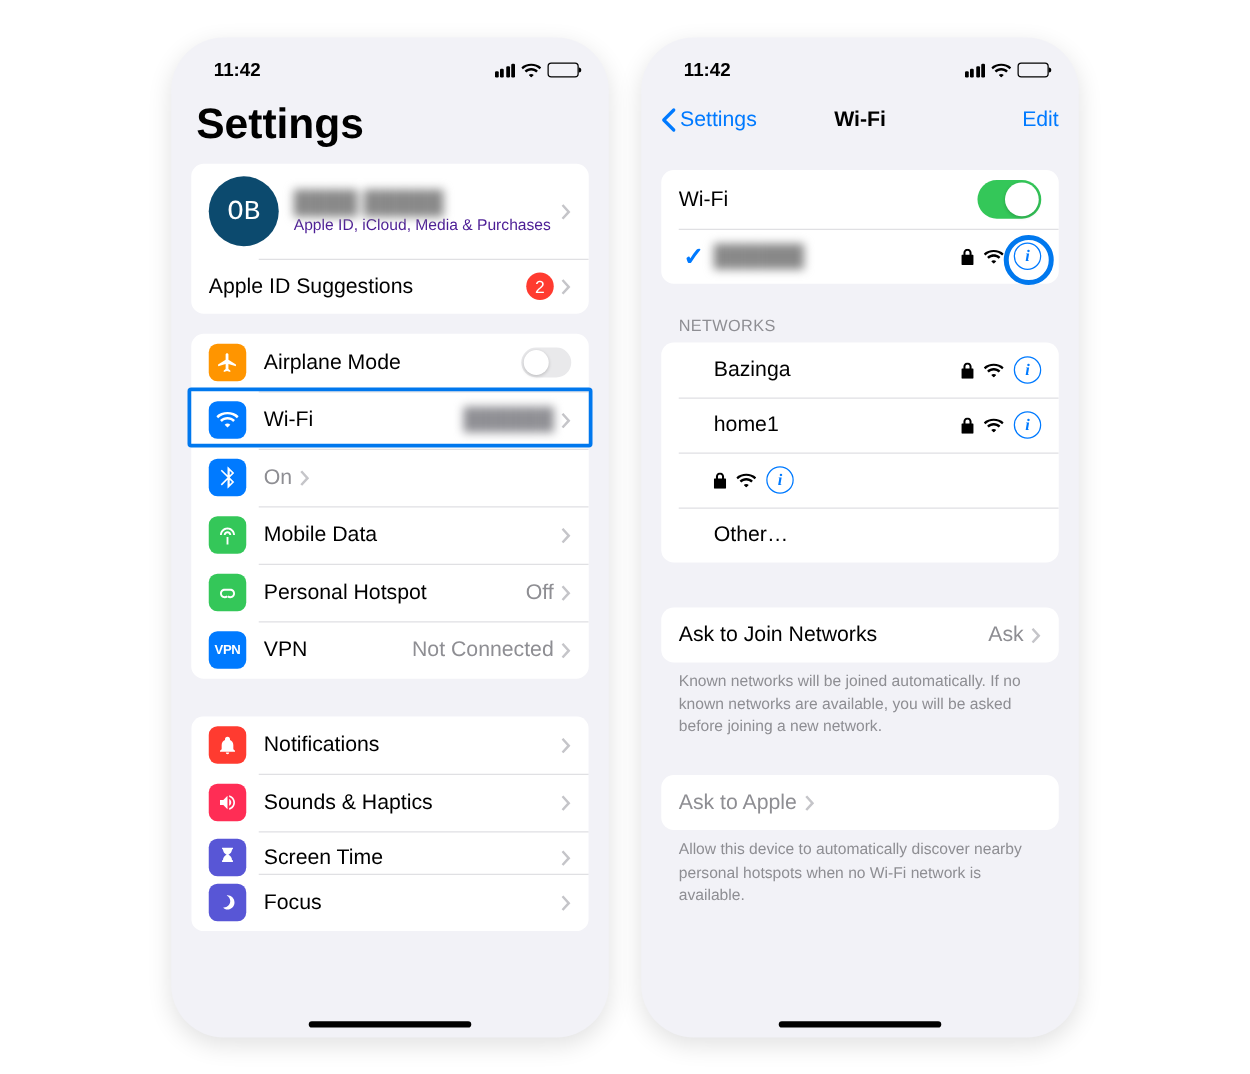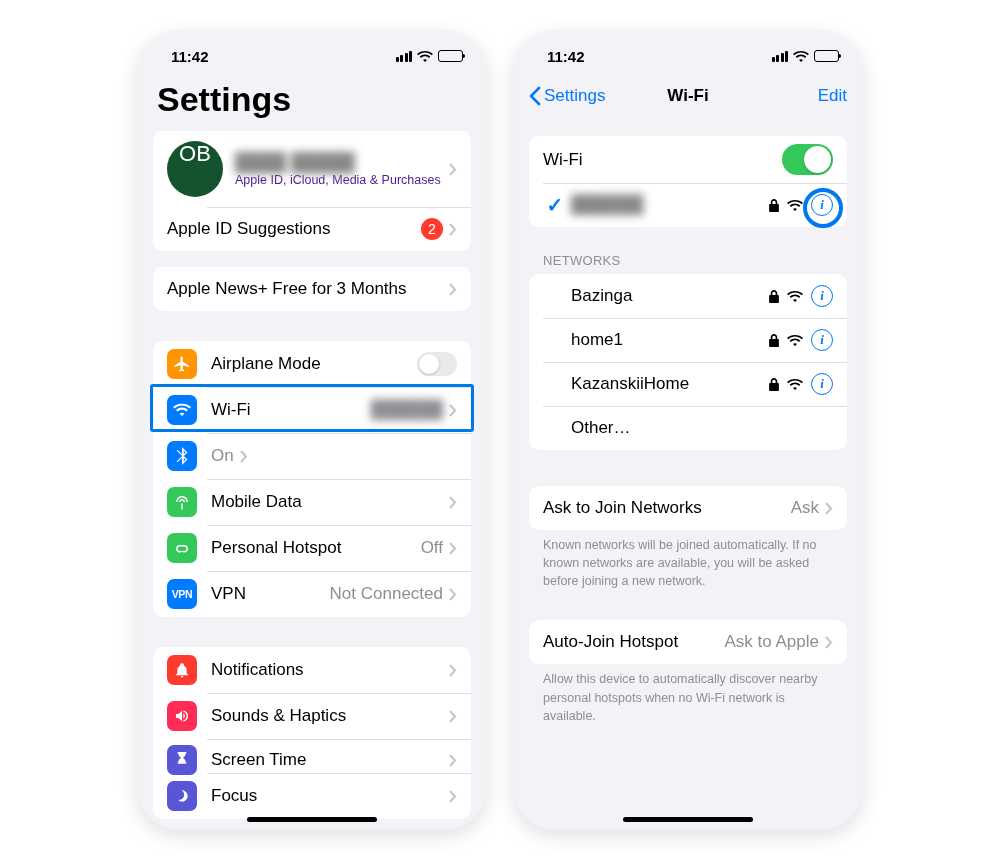--- a/index.html
+++ b/index.html
@@ -66,23 +66,23 @@
   }
   .row.indent + .row.indent::before, .row.indent::before { left: 54px; }
   .row .icon-box {
     width:30px; height:30px; border-radius:7px; display:flex; align-items:center; justify-content:center;
     margin-right:14px; flex-shrink:0;
   }
   .row .label { flex:1; }
   .row .value { color:#8e8e93; font-size:17px; margin-right:6px;}
   .chevron { color:#c5c5c9; display:inline-flex;}
   .avatar {
-    width:56px; height:56px; border-radius:50%; background:#14532d; color:#fff;
-    display:flex; align-items:flex-start; justify-content:center; font-size:22px; font-weight:500;
-    margin-right:12px; flex-shrink:0;
+    width:56px; height:56px; border-radius:50%; background:#0c4a6e; color:#fff;
+    display:flex; align-items:center; justify-content:center; font-size:22px; font-weight:500;
+    margin-right:12px; flex-shrink:0;font-family:Liberation Mono, monospace;
   }
   .blurred { filter: blur(4px); color:#888; }
   .subtitle { font-size:12.5px; color:#4c1d95; }
   .profile-row { padding: 10px 14px; }
   .badge {
     min-width:22px; height:22px; border-radius:11px; background:#ff3b30; color:#fff;
     display:flex; align-items:center; justify-content:center; font-size:14px; margin-right:6px;
   }
   .toggle-off {
     width:40px; height:24px; border-radius:12px; background:#e9e9eb; position:relative;
@@ -157,32 +157,20 @@
           </span>
         <span class="chevron">
             <svg width="8" height="13" viewBox="0 0 8 13">
               <path fill="none" stroke="#c5c5c9" stroke-width="2" d="M1 1l5 5.5L1 12"></path>
             </svg>
           </span>
       </div>
     </div>
   </div>
 
-  <div class="group">
-    <div class="card">
-      <div class="row">
-        <span class="label">Apple News+ Free for 3 Months</span>
-        <span class="chevron">
-            <svg width="8" height="13" viewBox="0 0 8 13">
-              <path fill="none" stroke="#c5c5c9" stroke-width="2" d="M1 1l5 5.5L1 12"></path>
-            </svg>
-          </span>
-      </div>
-    </div>
-  </div>
 
   <div class="group" style="position:relative">
     <div class="card">
       <div class="row indent">
         <span class="icon-box" style="background:#ff9500">
           <svg width="18" height="18" viewBox="0 0 24 24">
               <path fill="#fff" d="M21 16v-2l-8-5V3.5c0-.83-.67-1.5-1.5-1.5S10 2.67 10 3.5V9l-8 5v2l8-2.5V19l-2 1.5V22l3.5-1 3.5 1v-1.5L13 19v-5.5l8 2.5z"></path>
             </svg>
         </span>
         <span class="label">Airplane Mode</span>
@@ -407,21 +395,20 @@
             <span class="wifi-icon">
               <svg width="16" height="12" viewBox="0 0 24 18">
                 <path fill="#000" d="M12 18l-3-3c1.7-1.7 4.3-1.7 6 0l-3 3zm-6-6l-2-2c4.4-4.4 11.6-4.4 16 0l-2 2c-3.3-3.3-8.7-3.3-12 0zm-4-4l-2-2C6 0 18 0 24 6l-2 2C16.5 2.5 7.5 2.5 2 8z"></path>
               </svg>
             </span>
           </span>
           <span class="info-btn">i</span>
         </div>
         <div class="row">
           <span style="width:28px"></span>
-          <span class="label">KazanskiiHome</span>
           <span class="trail-icons">
             <span class="lock-icon">
               <svg width="10" height="13" viewBox="0 0 12 16">
                 <path fill="#000" d="M6 0C3.8 0 2 1.8 2 4v2H1c-.6 0-1 .4-1 1v8c0 .6.4 1 1 1h10c.6 0 1-.4 1-1V7c0-.6-.4-1-1-1h-1V4c0-2.2-1.8-4-4-4zm0 2c1.1 0 2 .9 2 2v2H4V4c0-1.1.9-2 2-2z"></path>
               </svg>
             </span>
             <span class="wifi-icon">
               <svg width="16" height="12" viewBox="0 0 24 18">
                 <path fill="#000" d="M12 18l-3-3c1.7-1.7 4.3-1.7 6 0l-3 3zm-6-6l-2-2c4.4-4.4 11.6-4.4 16 0l-2 2c-3.3-3.3-8.7-3.3-12 0zm-4-4l-2-2C6 0 18 0 24 6l-2 2C16.5 2.5 7.5 2.5 2 8z"></path>
               </svg>
@@ -447,21 +434,20 @@
             </svg>
           </span>
       </div>
     </div>
     <div class="footer-text">Known networks will be joined automatically. If no known networks are available, you will be asked before joining a new network.</div>
   </div>
 
   <div class="group">
     <div class="card">
       <div class="row">
-        <span class="label">Auto-Join Hotspot</span>
         <span class="value">Ask to Apple</span>
         <span class="chevron">
             <svg width="8" height="13" viewBox="0 0 8 13">
               <path fill="none" stroke="#c5c5c9" stroke-width="2" d="M1 1l5 5.5L1 12"></path>
             </svg>
           </span>
       </div>
     </div>
     <div class="footer-text">Allow this device to automatically discover nearby personal hotspots when no Wi-Fi network is available.</div>
   </div>

